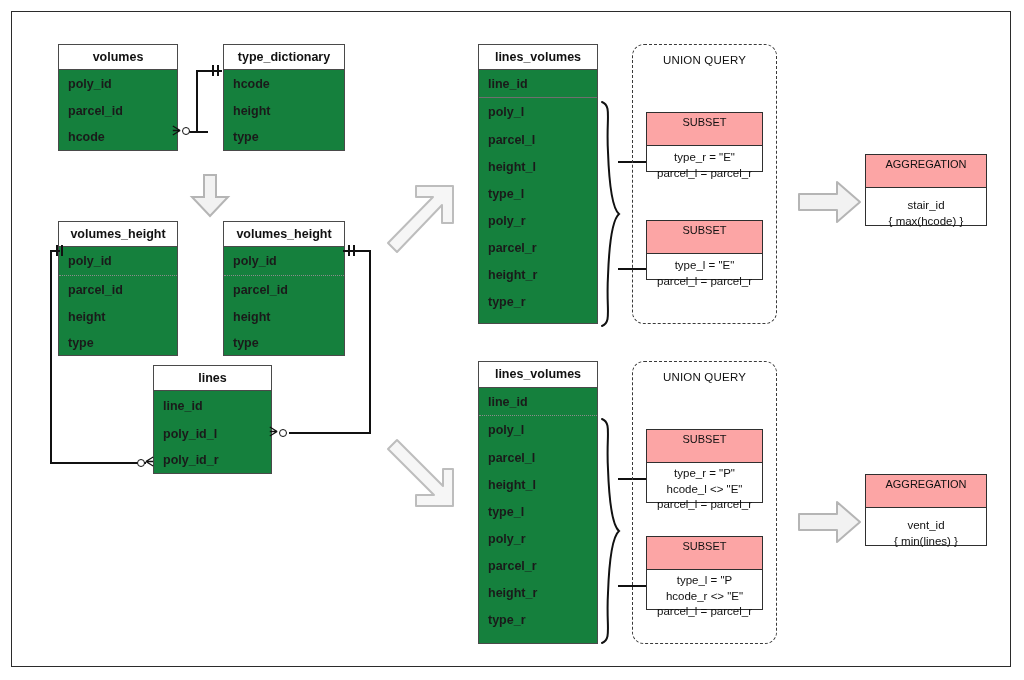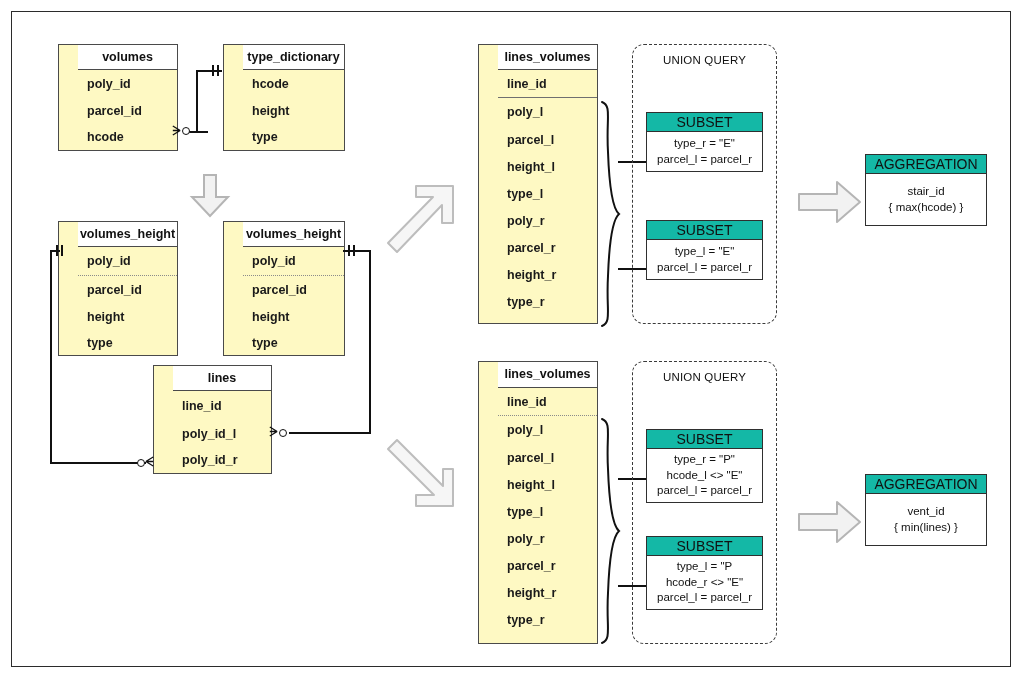--- a/index.html
+++ b/index.html
@@ -23,23 +23,22 @@
     height: 656px;
     border: 1px solid #2b2b2b;
     box-sizing: border-box;
     background: #ffffff;
   }
 
   
   .table {
     position: absolute;
     border: 1.5px solid #4a4a4a;
-    background: #fef9c3;
-    box-sizing: border-box;
-    padding-left: 19px;
+    background: #15803d;
+    box-sizing: border-box;
   }
   .table .thead {
     background: #ffffff;
     border-bottom: 1.5px solid #4a4a4a;
     text-align: center;
     font-weight: bold;
     font-size: 12.5px;
     color: #111;
     line-height: 1;
     display: flex;
@@ -88,26 +87,26 @@
   }
 
   
   .boxed {
     position: absolute;
     border: 1.5px solid #2f2f2f;
     background: #ffffff;
     box-sizing: border-box;
   }
   .boxed .bhead {
-    background: #14b8a6;
+    background: #fca5a5;
     border-bottom: 1.5px solid #2f2f2f;
     text-align: center;
-    font-size: 14px;
+    font-size: 11px;
     color: #111;
-    height: 19px;
+    height: 33px;
     line-height: 19px;
     box-sizing: border-box;
   }
   .boxed .bbody {
     text-align: center;
     font-size: 11.5px;
     color: #111;
     display: flex;
     flex-direction: column;
     align-items: center;

